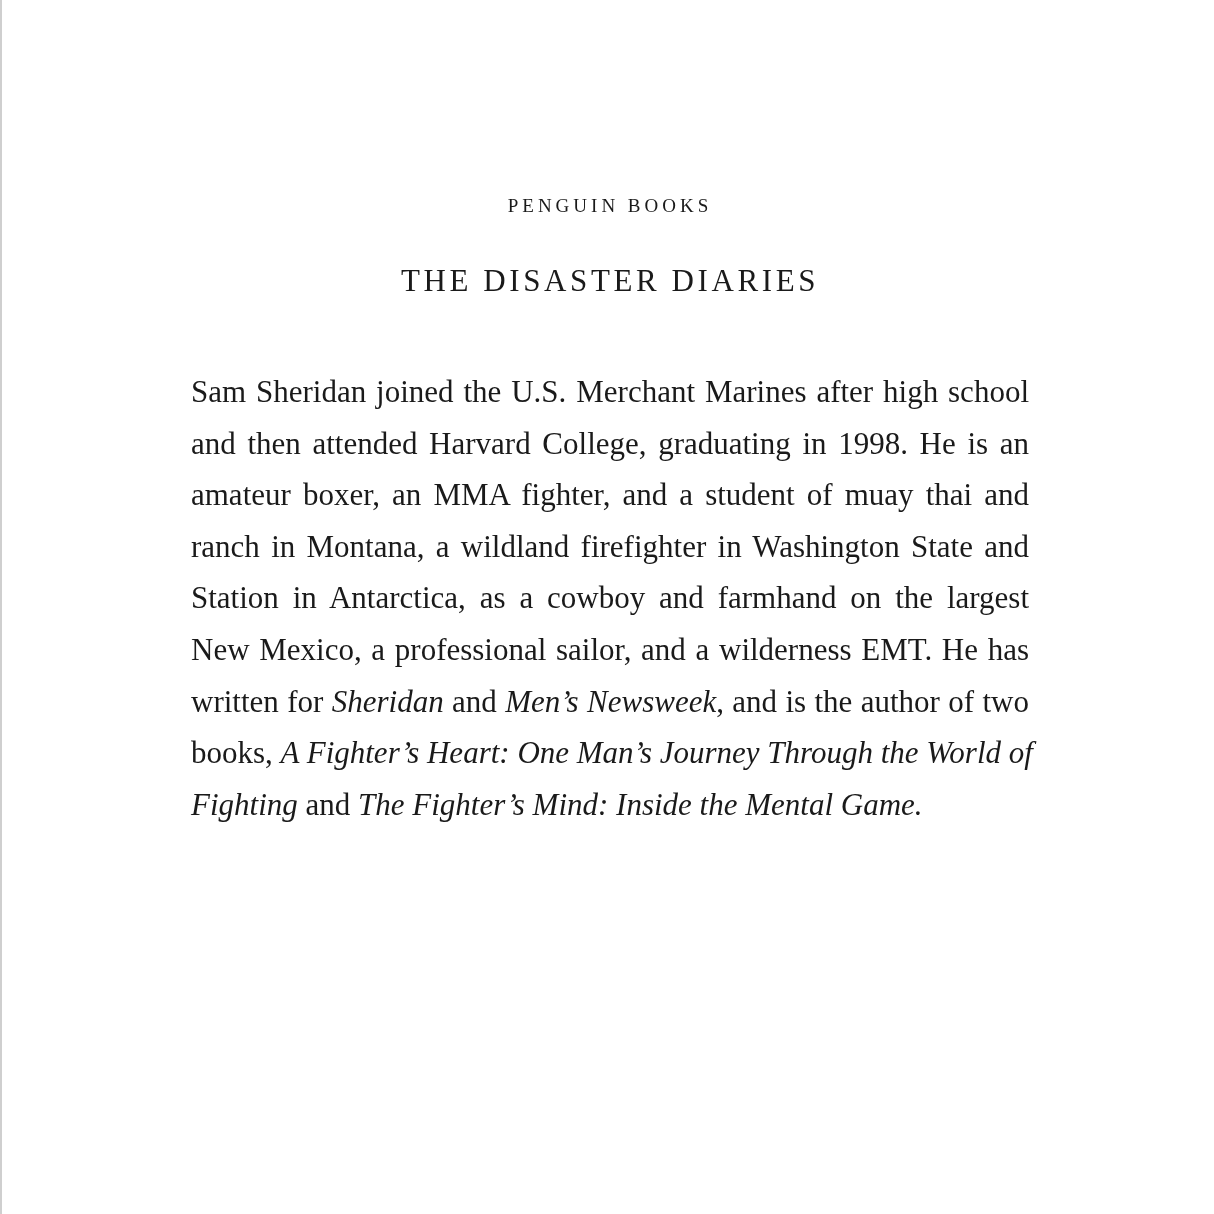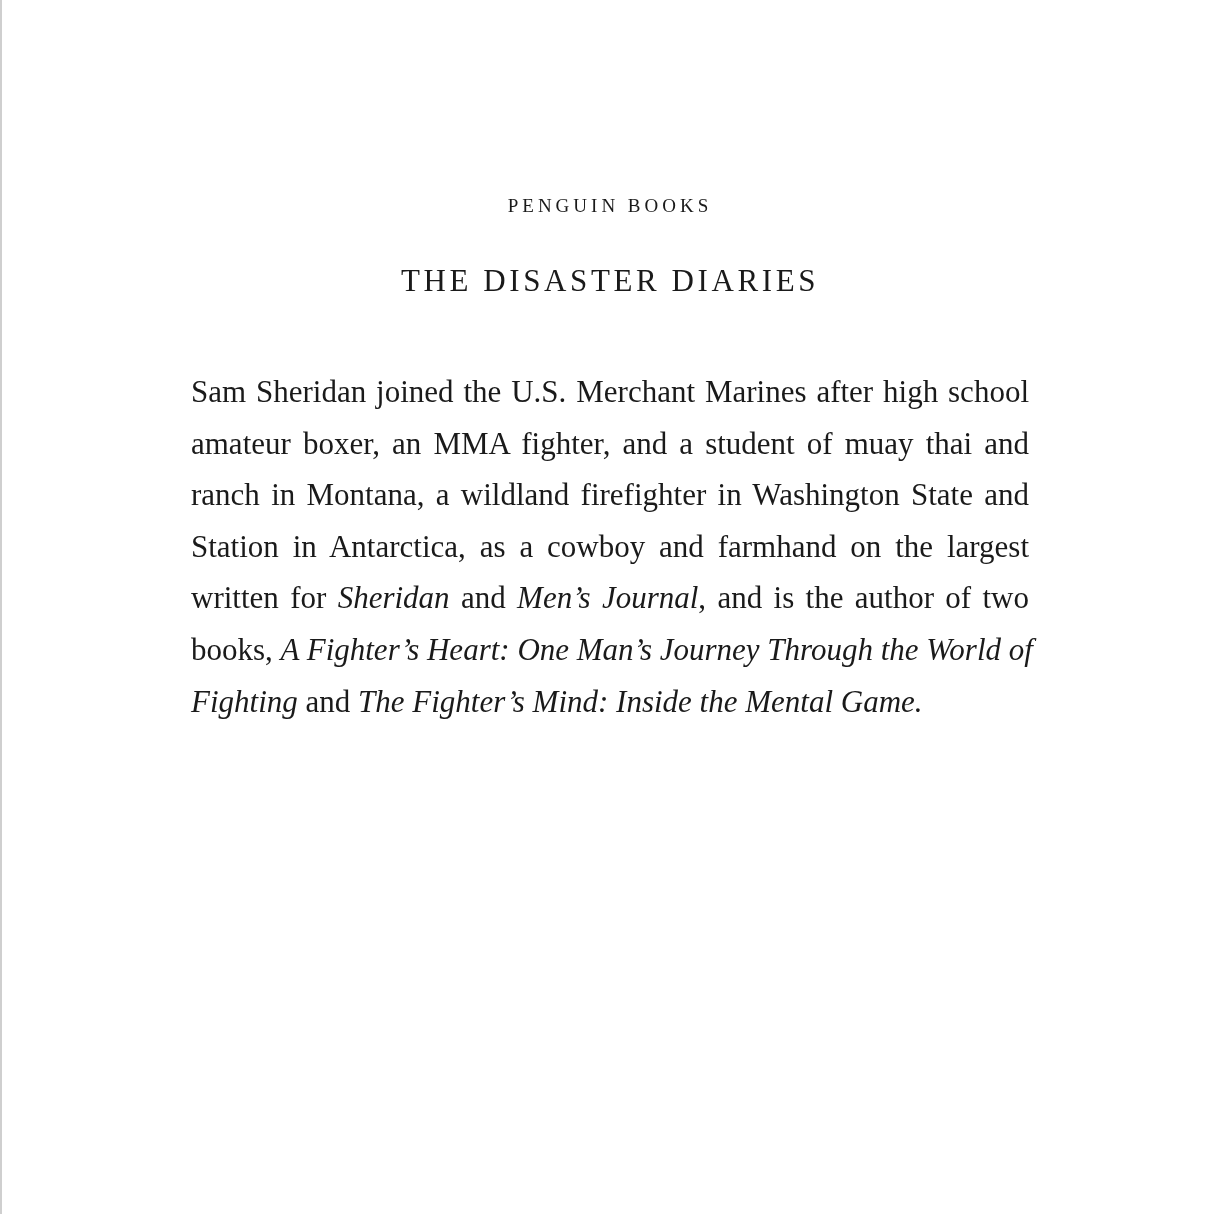--- a/index.html
+++ b/index.html
@@ -79,20 +79,22 @@
 </head>
 <body>
 
 <div class="left-border"></div>
 
 <div class="page">
   <div class="publisher">PENGUIN BOOKS</div>
   <div class="title">THE DISASTER DIARIES</div>
   <div class="bio" id="bio">
       <span class="line"><span>Sam Sheridan joined the U.S. Merchant Marines after high school</span></span>
+      <span class="line"><span>and then attended Harvard College, graduating in 1998. He is an</span></span>
       <span class="line"><span>amateur boxer, an MMA fighter, and a student of muay thai and</span></span>
       <span class="line"><span>ranch in Montana, a wildland firefighter in Washington State and</span></span>
       <span class="line"><span>Station in Antarctica, as a cowboy and farmhand on the largest</span></span>
-      <span class="line"><span>written for </span><i>Sheridan</i><span> and </span><i>Men’s Journal</i><span>, and is the author of two</span></span>
+      <span class="line"><span>New Mexico, a professional sailor, and a wilderness EMT. He has</span></span>
+      <span class="line"><span>written for </span><i>Sheridan</i><span> and </span><i>Men’s Newsweek</i><span>, and is the author of two</span></span>
       <span class="line"><span>books, </span><i>A Fighter’s Heart: One Man’s Journey Through the World of</i></span>
       <span class="line last"><i>Fighting</i><span> and </span><i>The Fighter’s Mind: Inside the Mental Game.</i></span>
     </div>
 </div>
 
 </body></html>

